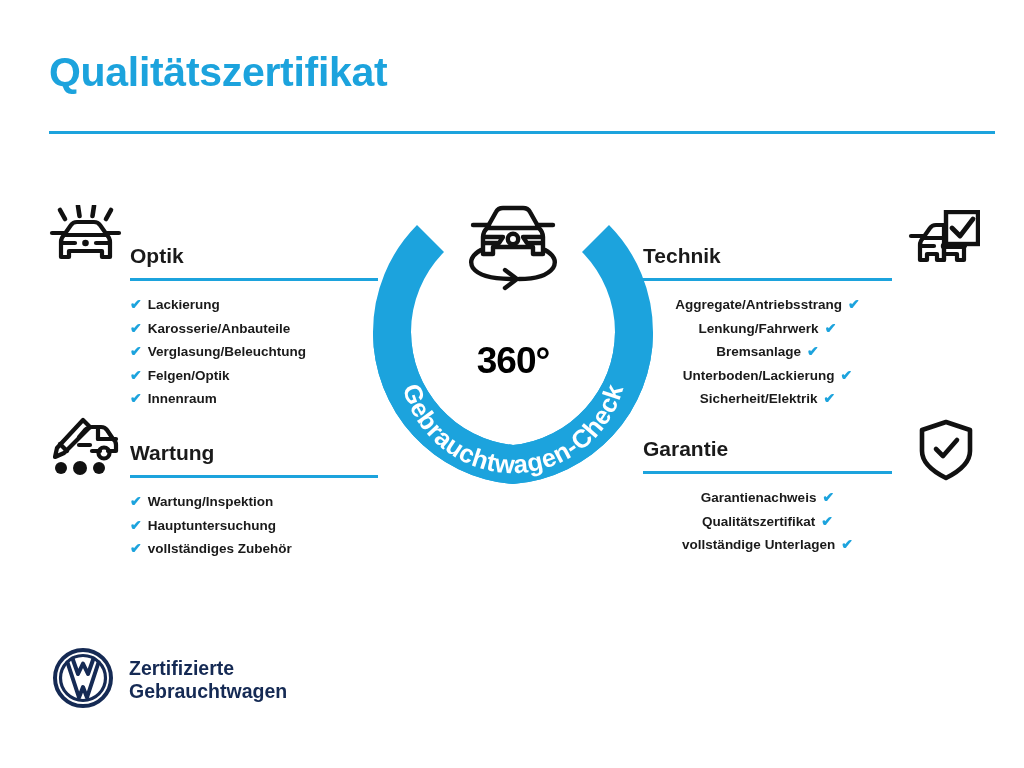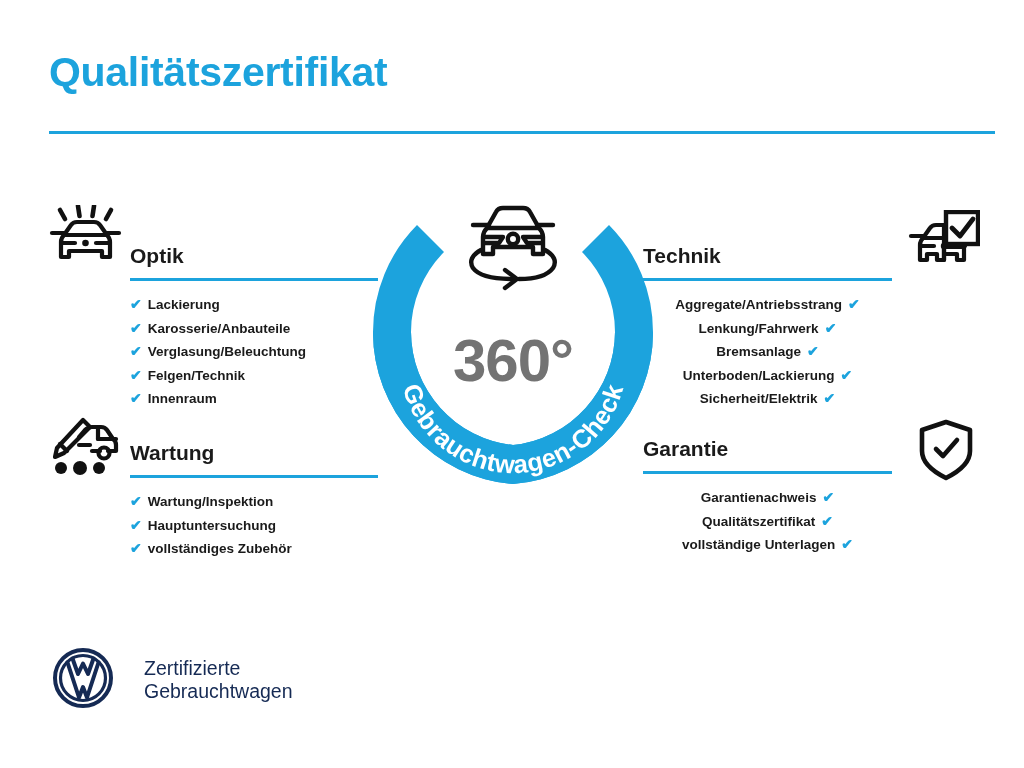--- a/index.html
+++ b/index.html
@@ -120,40 +120,40 @@
     width: 280px;
     height: 292px;
   }
   .badge svg { display: block; }
   .badge-value {
     position: absolute;
     left: 0;
     top: 141px;
     width: 280px;
     text-align: center;
-    font-size: 60px;
-    font-weight: bold;
-    color: #737373;
+    font-size: 37px;
+    font-weight: bold;
+    color: #000000;
     letter-spacing: -1px;
     line-height: 56px;
   }
 
   
   .footer-logo {
     position: absolute;
     left: 52px;
     top: 647px;
     display: flex;
     align-items: center;
   }
   .logo-text {
-    margin-left: 30px;
+    margin-left: 15px;
     color: #152A54;
     font-size: 19.5px;
-    font-weight: normal;
+    font-weight: bold;
     line-height: 23px;
   }
   .logo-text div { white-space: nowrap; }
 </style>
 </head>
 <body>
 
 <div class="page">
 
   <div class="page-title">Qualitätszertifikat</div>
@@ -192,21 +192,21 @@
       <li class="item">
         <span class="check">✔</span>
         <span>Karosserie/Anbauteile</span>
       </li>
       <li class="item">
         <span class="check">✔</span>
         <span>Verglasung/Beleuchtung</span>
       </li>
       <li class="item">
         <span class="check">✔</span>
-        <span>Felgen/Technik</span>
+        <span>Felgen/Optik</span>
       </li>
       <li class="item">
         <span class="check">✔</span>
         <span>Innenraum</span>
       </li>
     </ul>
   </div>
 
   <div class="sect-icon" id="icon-wartung">
     <svg width="74" height="62" viewBox="0 0 74 62">

